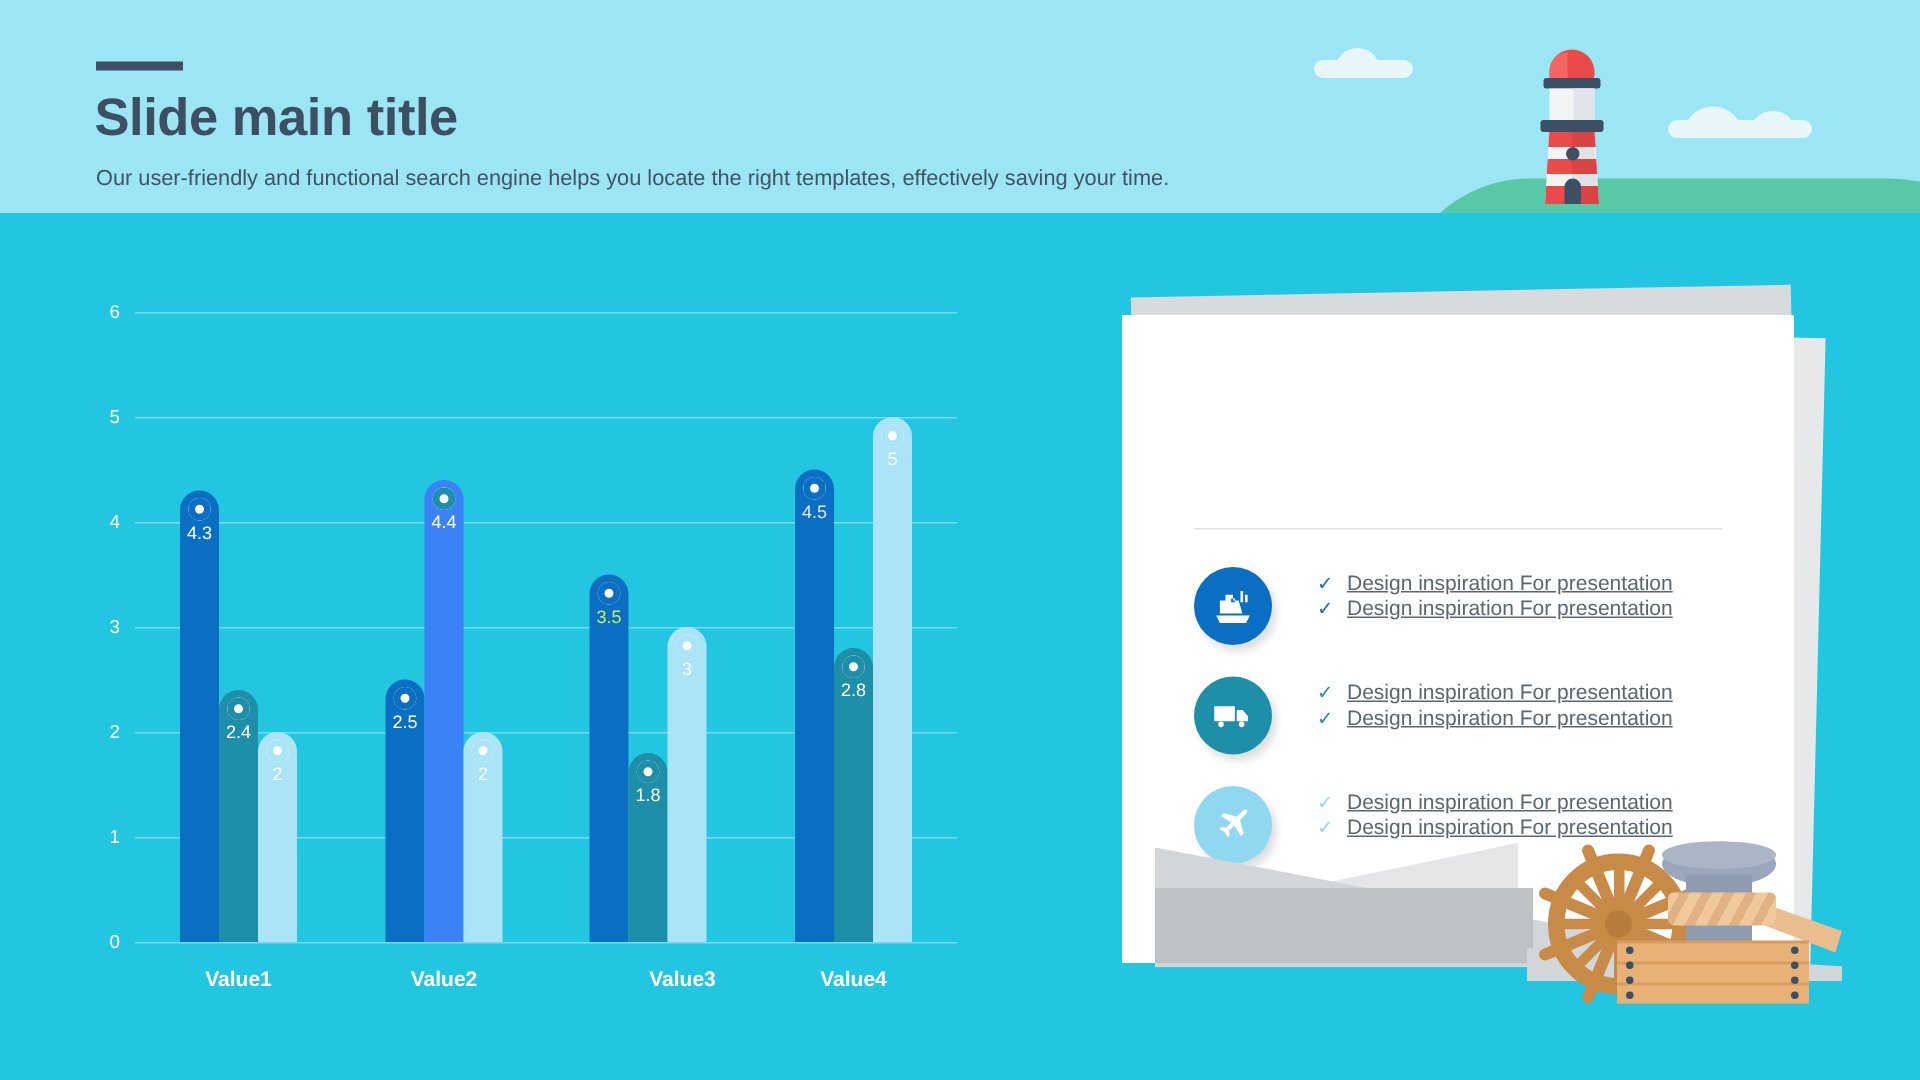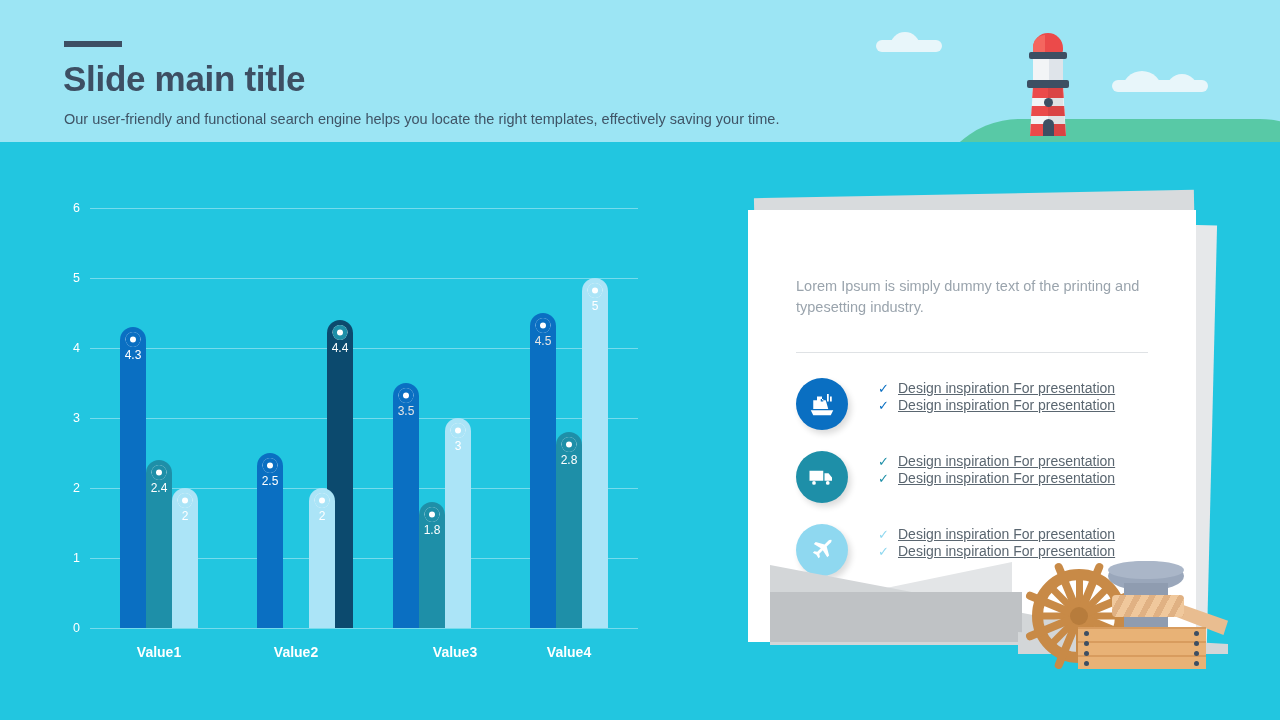--- a/index.html
+++ b/index.html
@@ -323,33 +323,33 @@
           <div class="bar" style="left: 52px; height: 140px; background: rgb(171, 228, 247);">
             <div class="marker" style="box-shadow: rgb(171, 228, 247) 0px 0px 0px 4.5px inset; background: rgb(255, 255, 255);"></div>
             <div class="val" style="color: rgb(255, 255, 255);">2</div>
           </div>
         </div>
         <div class="bar-group" style="left: 257px;">
           <div class="bar" style="left: 0px; height: 175px; background: rgb(10, 111, 194);">
             <div class="marker" style="box-shadow: rgb(10, 111, 194) 0px 0px 0px 4.5px inset; background: rgb(255, 255, 255);"></div>
             <div class="val" style="color: rgb(255, 255, 255);">2.5</div>
           </div>
-          <div class="bar" style="left: 26px; height: 308px; background: #0c4a6e; margin-left: 44px;">
+          <div class="bar" style="left: 26px; height: 308px; background: #3b82f6;">
             <div class="marker" style="box-shadow: rgb(30, 143, 168) 0px 0px 0px 4.5px inset; background: rgb(255, 255, 255);"></div>
             <div class="val" style="color: rgb(255, 255, 255);">4.4</div>
           </div>
           <div class="bar" style="left: 52px; height: 140px; background: rgb(171, 228, 247);">
             <div class="marker" style="box-shadow: rgb(171, 228, 247) 0px 0px 0px 4.5px inset; background: rgb(255, 255, 255);"></div>
             <div class="val" style="color: rgb(255, 255, 255);">2</div>
           </div>
         </div>
         <div class="bar-group" style="left: 393px;">
           <div class="bar" style="left: 0px; height: 245px; background: rgb(10, 111, 194);">
             <div class="marker" style="box-shadow: rgb(10, 111, 194) 0px 0px 0px 4.5px inset; background: rgb(255, 255, 255);"></div>
-            <div class="val" style="color: #e5e5e5;">3.5</div>
+            <div class="val" style="color: #bef264;">3.5</div>
           </div>
           <div class="bar" style="left: 26px; height: 126px; background: rgb(30, 143, 168);">
             <div class="marker" style="box-shadow: rgb(30, 143, 168) 0px 0px 0px 4.5px inset; background: rgb(255, 255, 255);"></div>
             <div class="val" style="color: rgb(255, 255, 255);">1.8</div>
           </div>
           <div class="bar" style="left: 52px; height: 210px; background: rgb(171, 228, 247);">
             <div class="marker" style="box-shadow: rgb(171, 228, 247) 0px 0px 0px 4.5px inset; background: rgb(255, 255, 255);"></div>
             <div class="val" style="color: rgb(255, 255, 255);">3</div>
           </div>
         </div>
@@ -374,21 +374,20 @@
         <div class="cat-label" style="left: 455px;">Value3</div>
         <div class="cat-label" style="left: 569px;">Value4</div>
       </div>
   </div>
 
   <div id="card-area">
     <div id="paper-back-1"></div>
     <div id="paper-back-2"></div>
 
     <div id="card">
-      <div id="card-sub">Lorem Ipsum is simply dummy text of the printing and typesetting industry.</div>
       <div id="card-divider"></div>
       <div id="features-layer">
           <div class="feat-row" style="top: 168px;">
             <div class="feat-icon" style="background: rgb(10, 111, 194);">
               <svg viewBox="0 0 24 24" width="30" height="30" fill="#fff">
                 <path d="M3 17h18l-2 4H5l-2-4zm2-1V9h3V6h4v3h3l2 7H5zm6-8v2h2V8h-2z"></path>
                 <rect x="16" y="4" width="1.4" height="6"></rect>
                 <rect x="18.4" y="6" width="1.4" height="4"></rect>
               </svg>
             </div>

